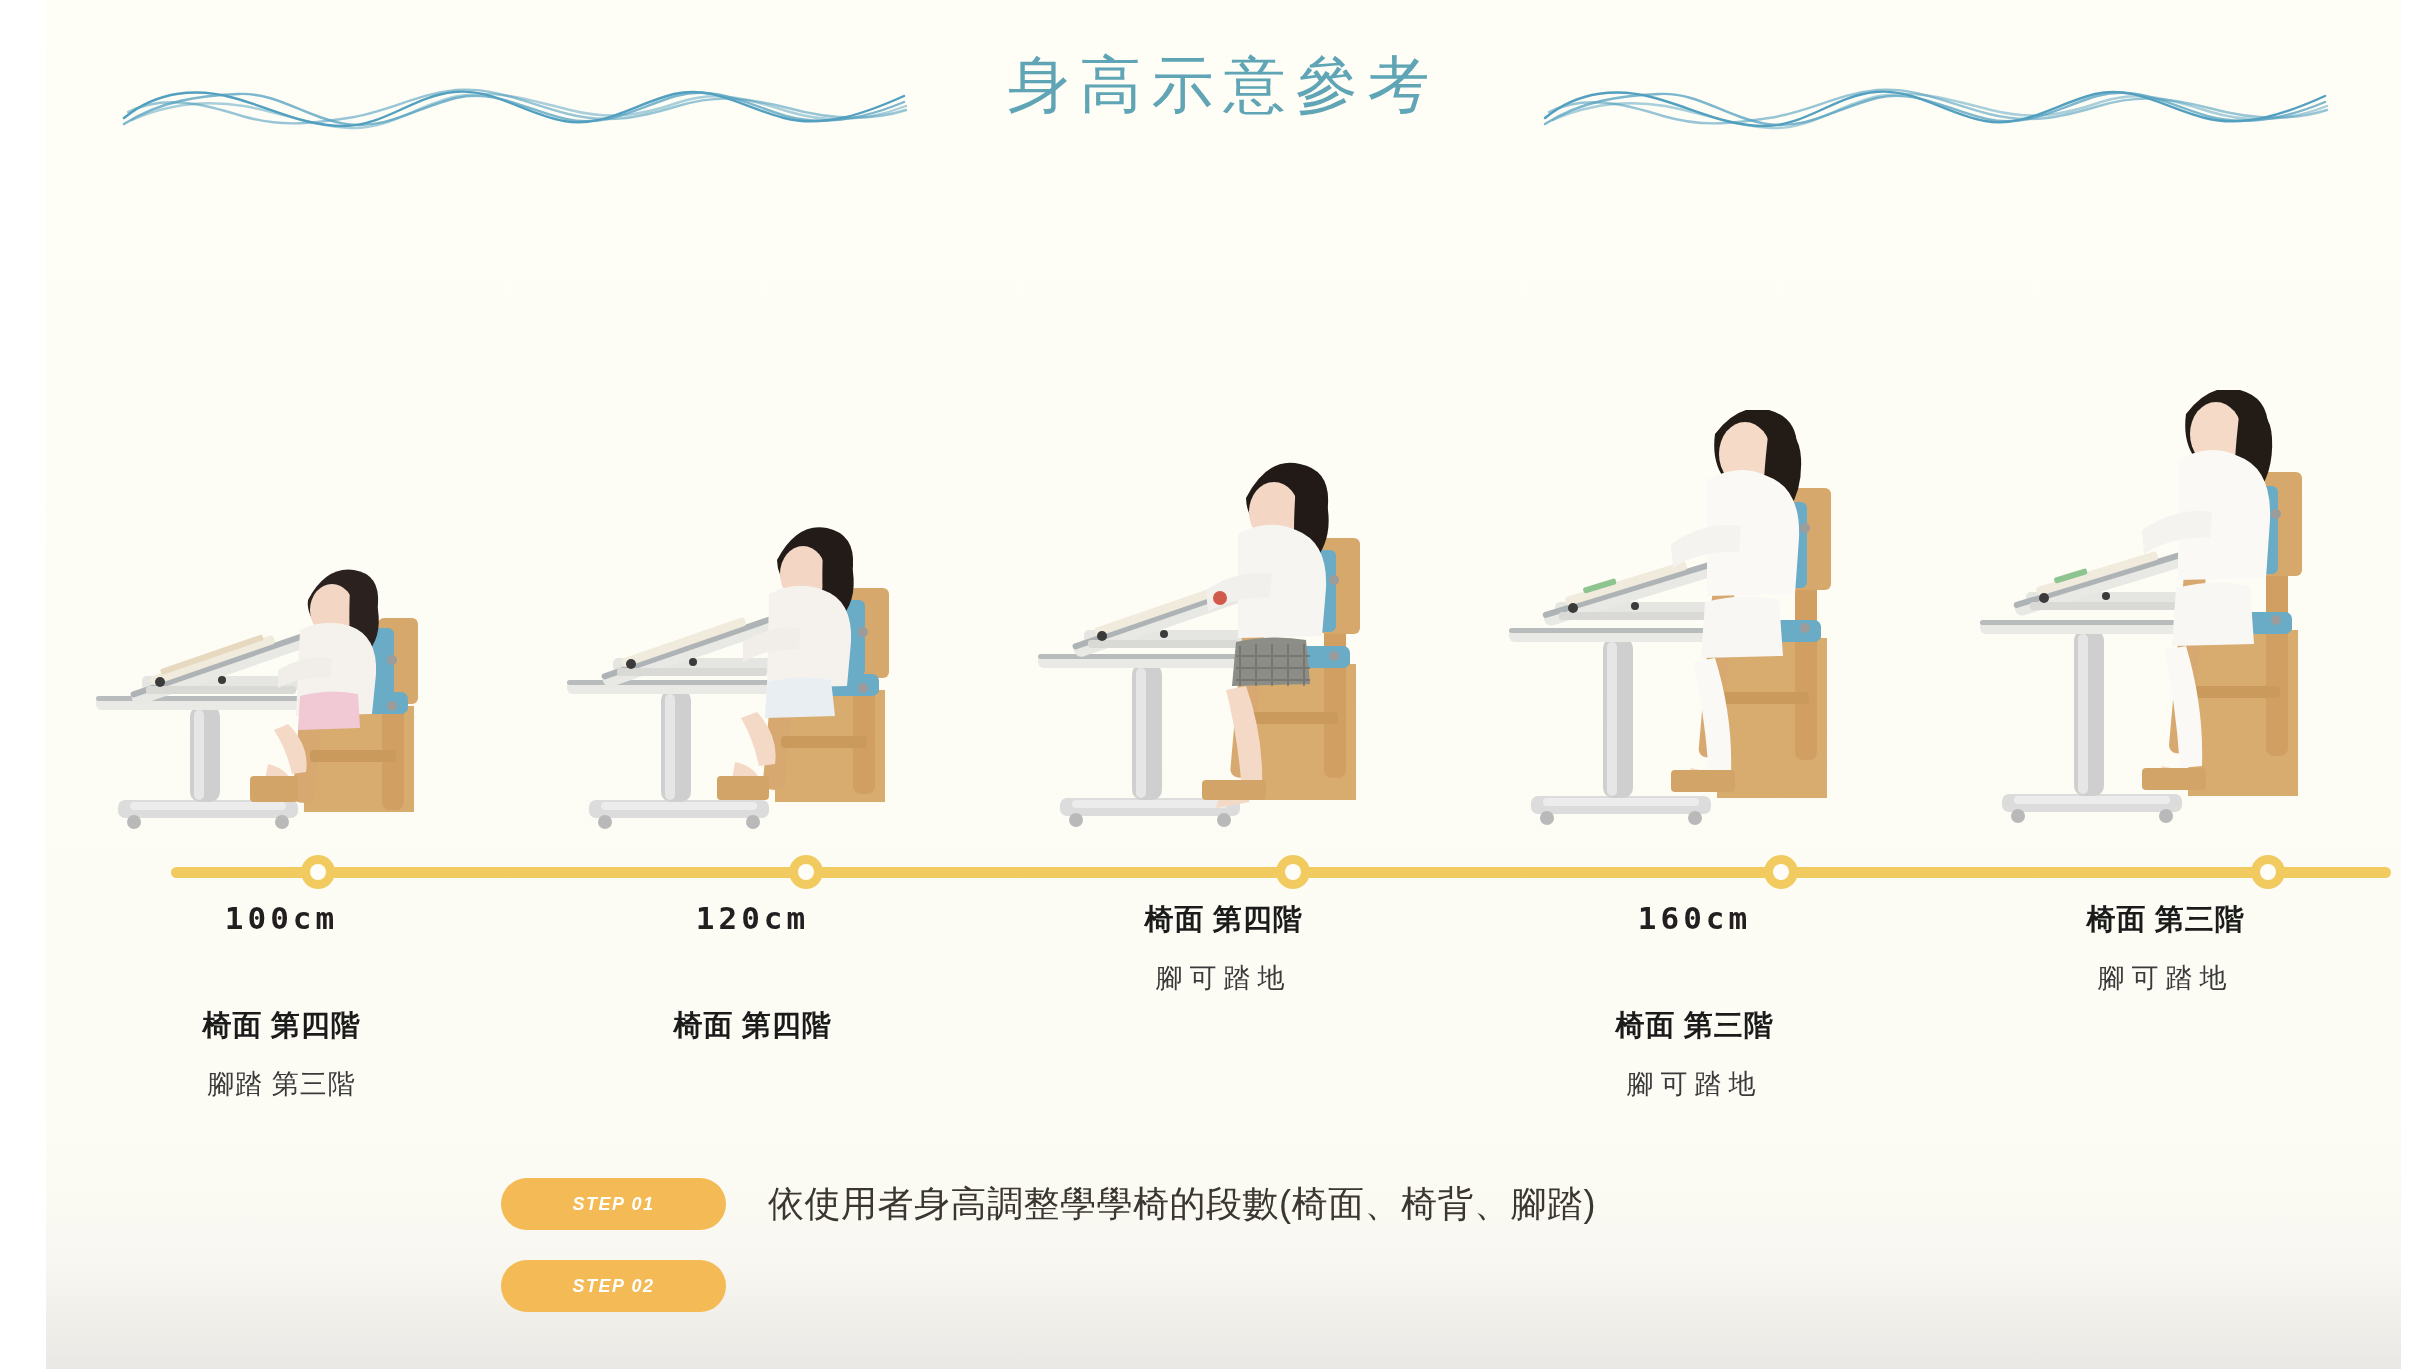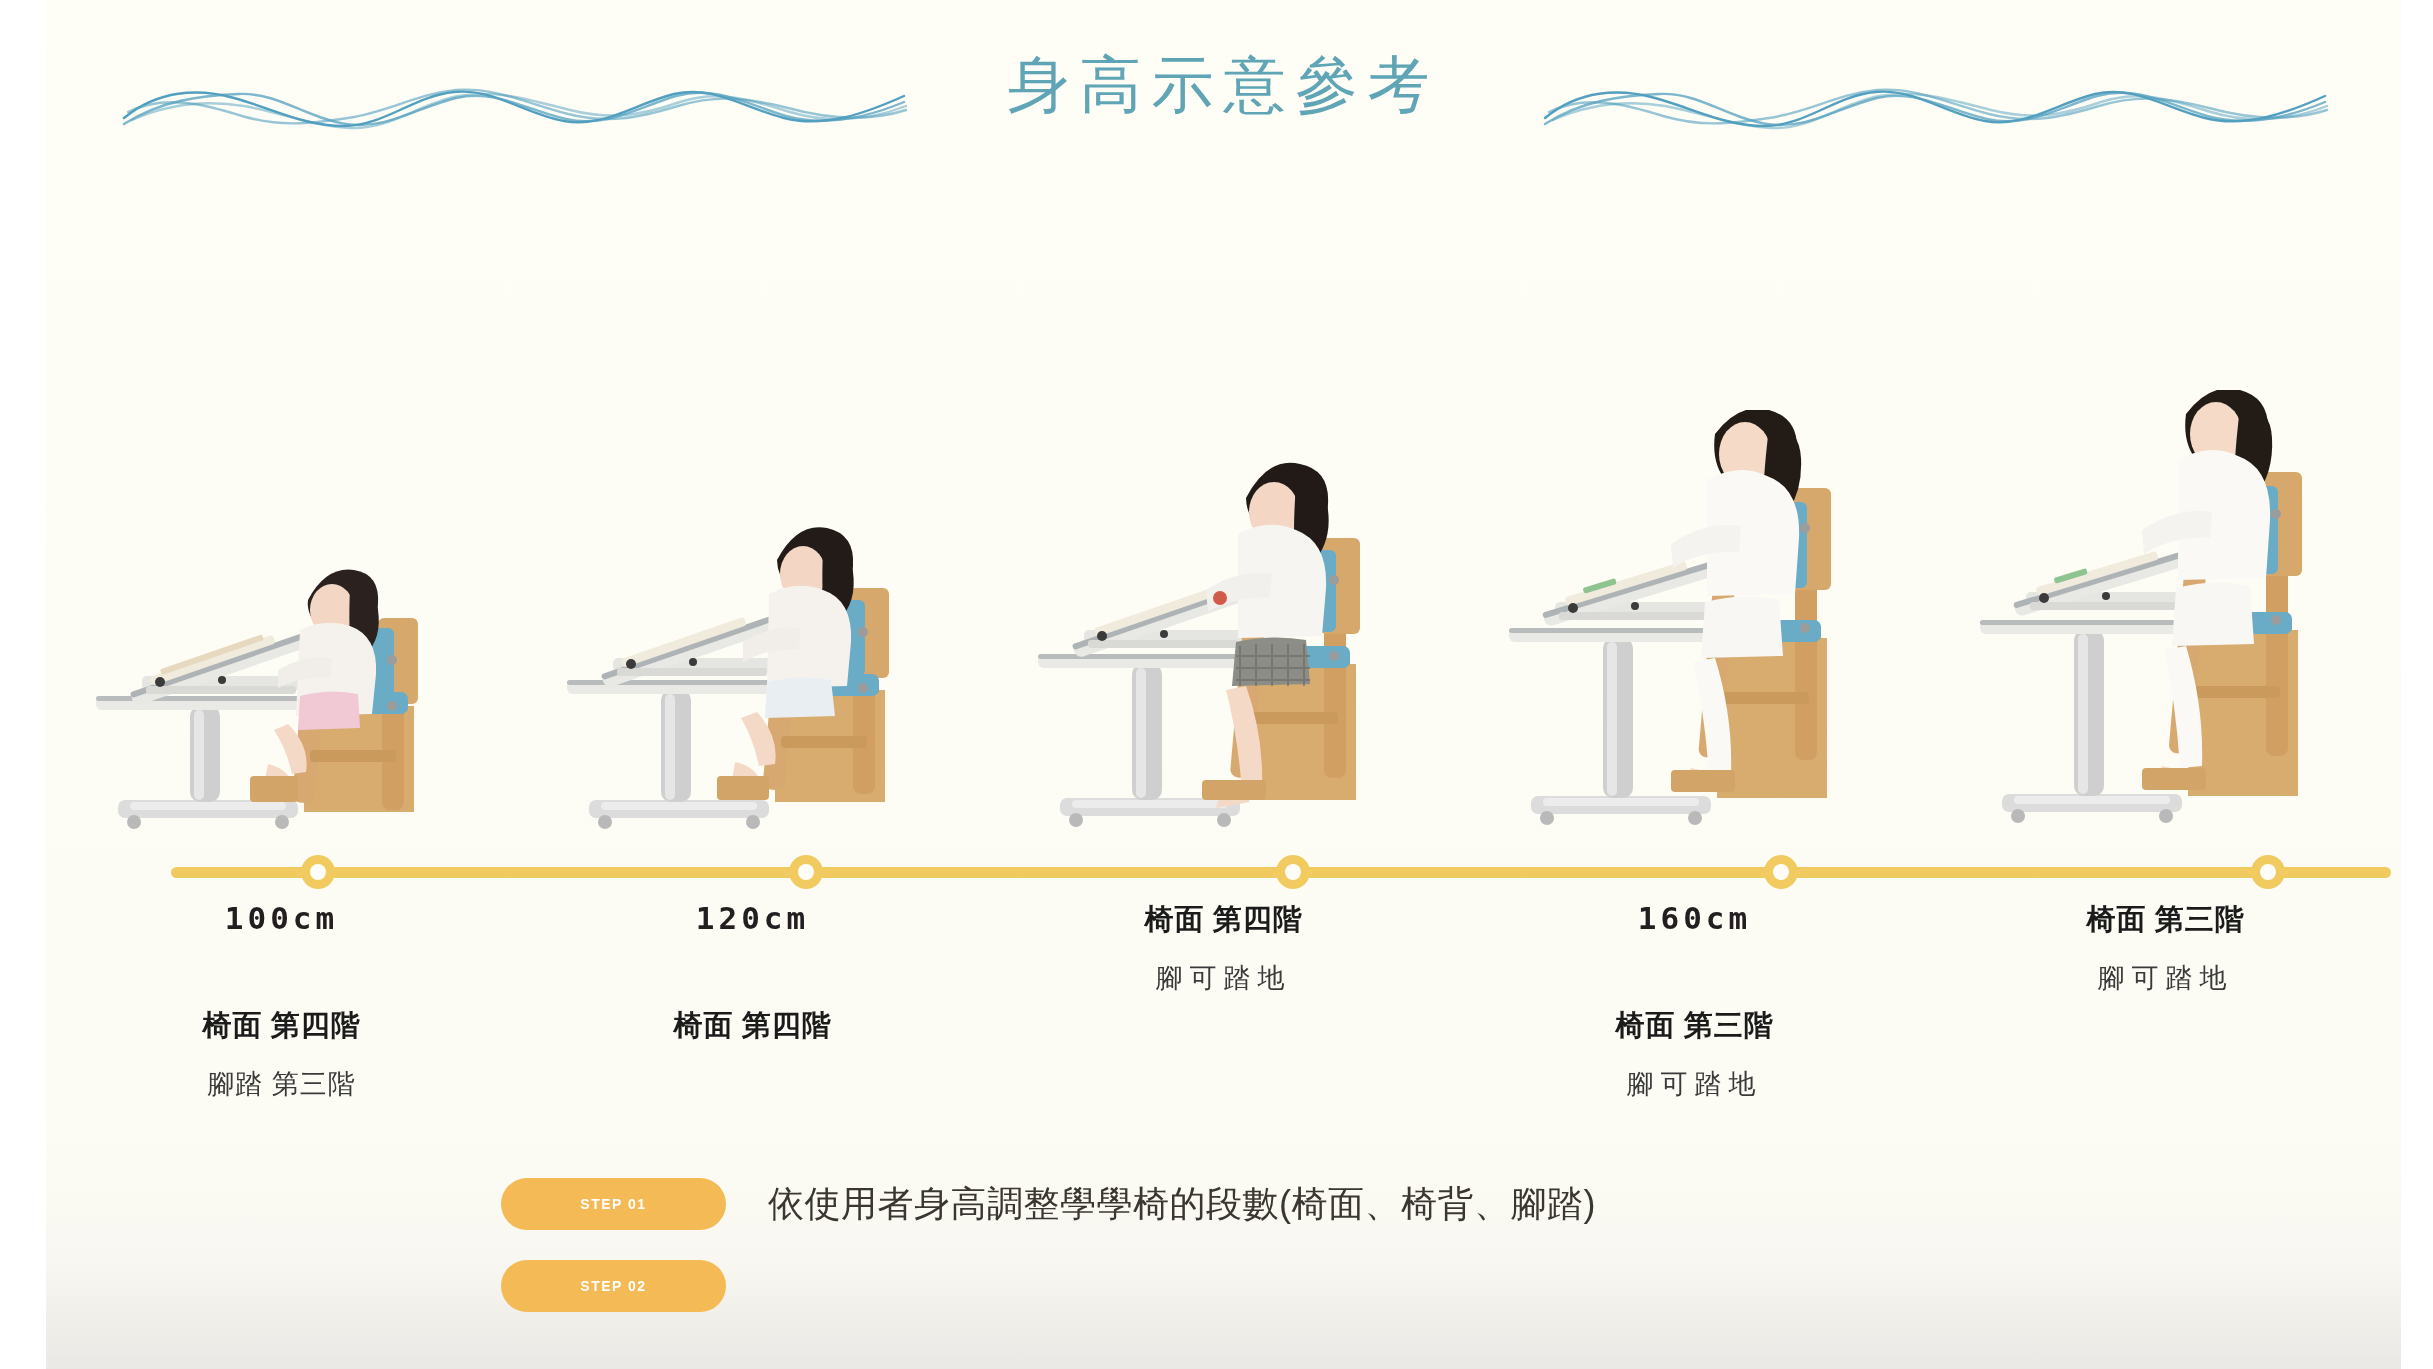--- a/index.html
+++ b/index.html
@@ -169,27 +169,28 @@
     align-items: center;
     margin-bottom: 30px;
   }
   .step-badge {
     flex: 0 0 auto;
     width: 225px;
     height: 52px;
     border-radius: 26px;
     background: #f3ba55;
     color: #ffffff;
-    font-size: 14px;
+    font-size: 18px;
     font-weight: 700;
     letter-spacing: 1.5px;
     display: flex;
     align-items: center;
     justify-content: center;
     font-family: "Liberation Sans", sans-serif;
+    font-style: italic;
   }
   .step-text {
     margin-left: 42px;
     font-size: 36px;
     color: #3b3631;
     letter-spacing: 0.5px;
     white-space: nowrap;
     font-weight: 400;
   }
 </style>

